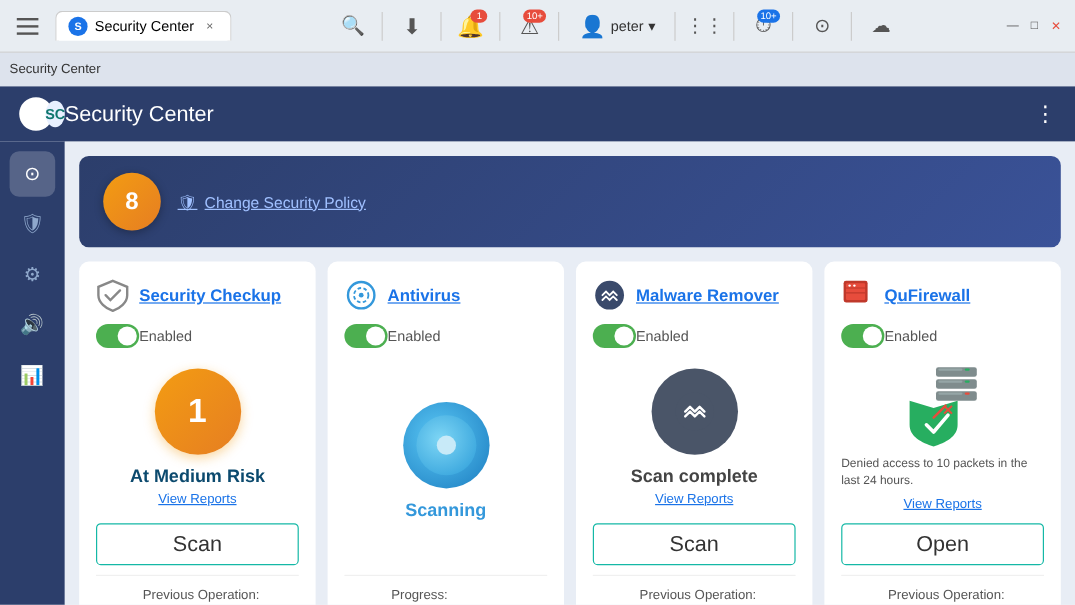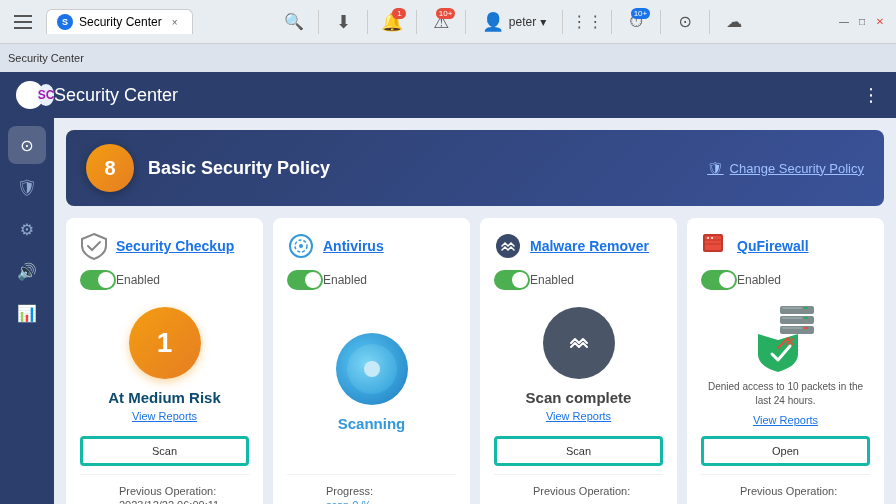--- a/index.html
+++ b/index.html
@@ -17,21 +17,21 @@
     .toolbar-icon { width: 32px; height: 32px; display: flex; align-items: center; justify-content: center; color: #555; cursor: pointer; font-size: 16px; position: relative; }
     .toolbar-divider { width: 1px; height: 24px; background: #ccc; }
     .badge { position: absolute; top: 2px; right: 2px; background: #e74c3c; color: white; border-radius: 8px; font-size: 8px; padding: 1px 3px; min-width: 14px; text-align: center; }
     .badge-blue { background: #1a73e8; }
     .user-btn { display: flex; align-items: center; gap: 4px; padding: 4px 8px; cursor: pointer; font-size: 12px; color: #333; }
 
     
     .app-bar { background: #2c3e6b; height: 46px; display: flex; align-items: center; padding: 0 16px; }
     .app-title { color: white; font-size: 18px; font-weight: 500; flex: 1; }
     .app-bar-logo { width: 28px; height: 28px; background: #fff; border-radius: 50%; display: flex; align-items: center; justify-content: center; margin-right: 10px; }
-    .app-bar-logo-inner { width: 22px; height: 22px; background: #e8f0ff; border-radius: 50%; display: flex; align-items: center; justify-content: center; color: #a21caf; font-size: 12px; font-weight: bold; margin-left: 32px; }
+    .app-bar-logo-inner { width: 22px; height: 22px; background: #e8f0ff; border-radius: 50%; display: flex; align-items: center; justify-content: center; color: #0f766e; font-size: 12px; font-weight: bold; margin-left: 32px; }
     .app-menu-btn { color: white; cursor: pointer; font-size: 18px; }
 
     
     .main-layout { display: flex; height: calc(504px - 44px - 46px); }
     .sidebar { width: 54px; background: #2c3e6b; display: flex; flex-direction: column; align-items: center; padding: 8px 0; gap: 4px; }
     .sidebar-item { width: 38px; height: 38px; display: flex; align-items: center; justify-content: center; border-radius: 8px; cursor: pointer; color: #8fa8cc; font-size: 16px; }
     .sidebar-item.active { background: rgba(255,255,255,0.2); color: white; }
 
     
     .content { flex: 1; background: #e8edf5; padding: 12px; overflow: hidden; }
@@ -52,37 +52,37 @@
     .toggle { width: 36px; height: 20px; background: #4caf50; border-radius: 10px; position: relative; cursor: pointer; }
     .toggle-knob { width: 16px; height: 16px; background: white; border-radius: 50%; position: absolute; top: 2px; right: 2px; }
     .toggle-label { font-size: 12px; color: #555; }
     .card-center { display: flex; flex-direction: column; align-items: center; flex: 1; justify-content: center; }
     .risk-circle { width: 72px; height: 72px; background: linear-gradient(135deg, #f39c12, #e67e22); border-radius: 50%; display: flex; align-items: center; justify-content: center; color: white; font-size: 28px; font-weight: bold; margin-bottom: 10px; box-shadow: 0 3px 10px rgba(243,156,18,0.4); }
     .status-text { font-size: 15px; font-weight: 600; margin-bottom: 4px; }
     .status-orange { color: #0c4a6e; }
     .status-blue { color: #3498db; }
     .status-dark { color: #444; }
     .view-reports { color: #1a73e8; font-size: 11px; text-decoration: underline; cursor: pointer; margin-bottom: 10px; }
-    .scan-btn { border: 3px solid #14b8a6; background: white; border-radius: 4px; padding: 6px 0; width: 100%; cursor: pointer; font-size: 11px; color: #333; }
+    .scan-btn { border: 1px solid #14b8a6; background: white; border-radius: 4px; padding: 6px 0; width: 100%; cursor: pointer; font-size: 18px; color: #333; }
     .cancel-btn { border: 1px solid #ccc; background: white; border-radius: 4px; padding: 6px 0; width: 100%; cursor: pointer; font-size: 13px; color: #333; }
     .prev-op { font-size: 11px; color: #666; margin-top: 8px; border-top: 1px solid #f0f0f0; padding-top: 8px; }
     .prev-op span { display: block; color: #555; margin-top: 2px; padding-left: 39px; }
 
     
     .scanning-circle { width: 72px; height: 72px; position: relative; margin-bottom: 10px; }
     .scanning-outer { width: 72px; height: 72px; border-radius: 50%; background: radial-gradient(circle at 40% 40%, #5bc8f5, #1a7bbf); display: flex; align-items: center; justify-content: center; }
     .scanning-inner { width: 50px; height: 50px; border-radius: 50%; background: radial-gradient(circle at 40% 40%, #7ed6f5, #2a9bd8); display: flex; align-items: center; justify-content: center; }
     .scanning-dot { width: 16px; height: 16px; border-radius: 50%; background: #c8eaf8; }
 
     
     .malware-circle { width: 72px; height: 72px; background: #4a5568; border-radius: 50%; display: flex; align-items: center; justify-content: center; color: white; font-size: 22px; margin-bottom: 10px; }
 
     
     .qufw-img { width: 72px; height: 72px; display: flex; align-items: center; justify-content: center; margin-bottom: 6px; }
-    .qufw-denied { font-size: 10px; color: #555; text-align: center; line-height: 1.4; margin-bottom: 6px; }
+    .qufw-denied { font-size: 10px; color: #555; line-height: 1.4; margin-bottom: 6px; }
 
     
     .win-controls { display: flex; gap: 2px; margin-left: auto; }
     .win-btn { width: 16px; height: 16px; display: flex; align-items: center; justify-content: center; cursor: pointer; font-size: 10px; }
     .win-minimize { color: #555; }
     .win-maximize { color: #555; }
     .win-close { color: #e74c3c; }
 
     .window-title-bar { background: #dde3ed; height: 28px; display: flex; align-items: center; padding: 0 8px; font-size: 11px; color: #333; }
   </style>
@@ -162,21 +162,20 @@
     <div class="sidebar-item">🛡</div>
     <div class="sidebar-item">⚙</div>
     <div class="sidebar-item">🔊</div>
     <div class="sidebar-item">📊</div>
   </div>
 
   <div class="content">
 
     <div class="policy-banner">
       <div class="policy-icon">8</div>
-      <span class="policy-title">Basic Security Policy</span>
       <div class="policy-change">
         <span>🛡</span>
         <span>Change Security Policy</span>
       </div>
     </div>
 
     <div class="cards-grid">
 
       <div class="card">
         <div class="card-header">

